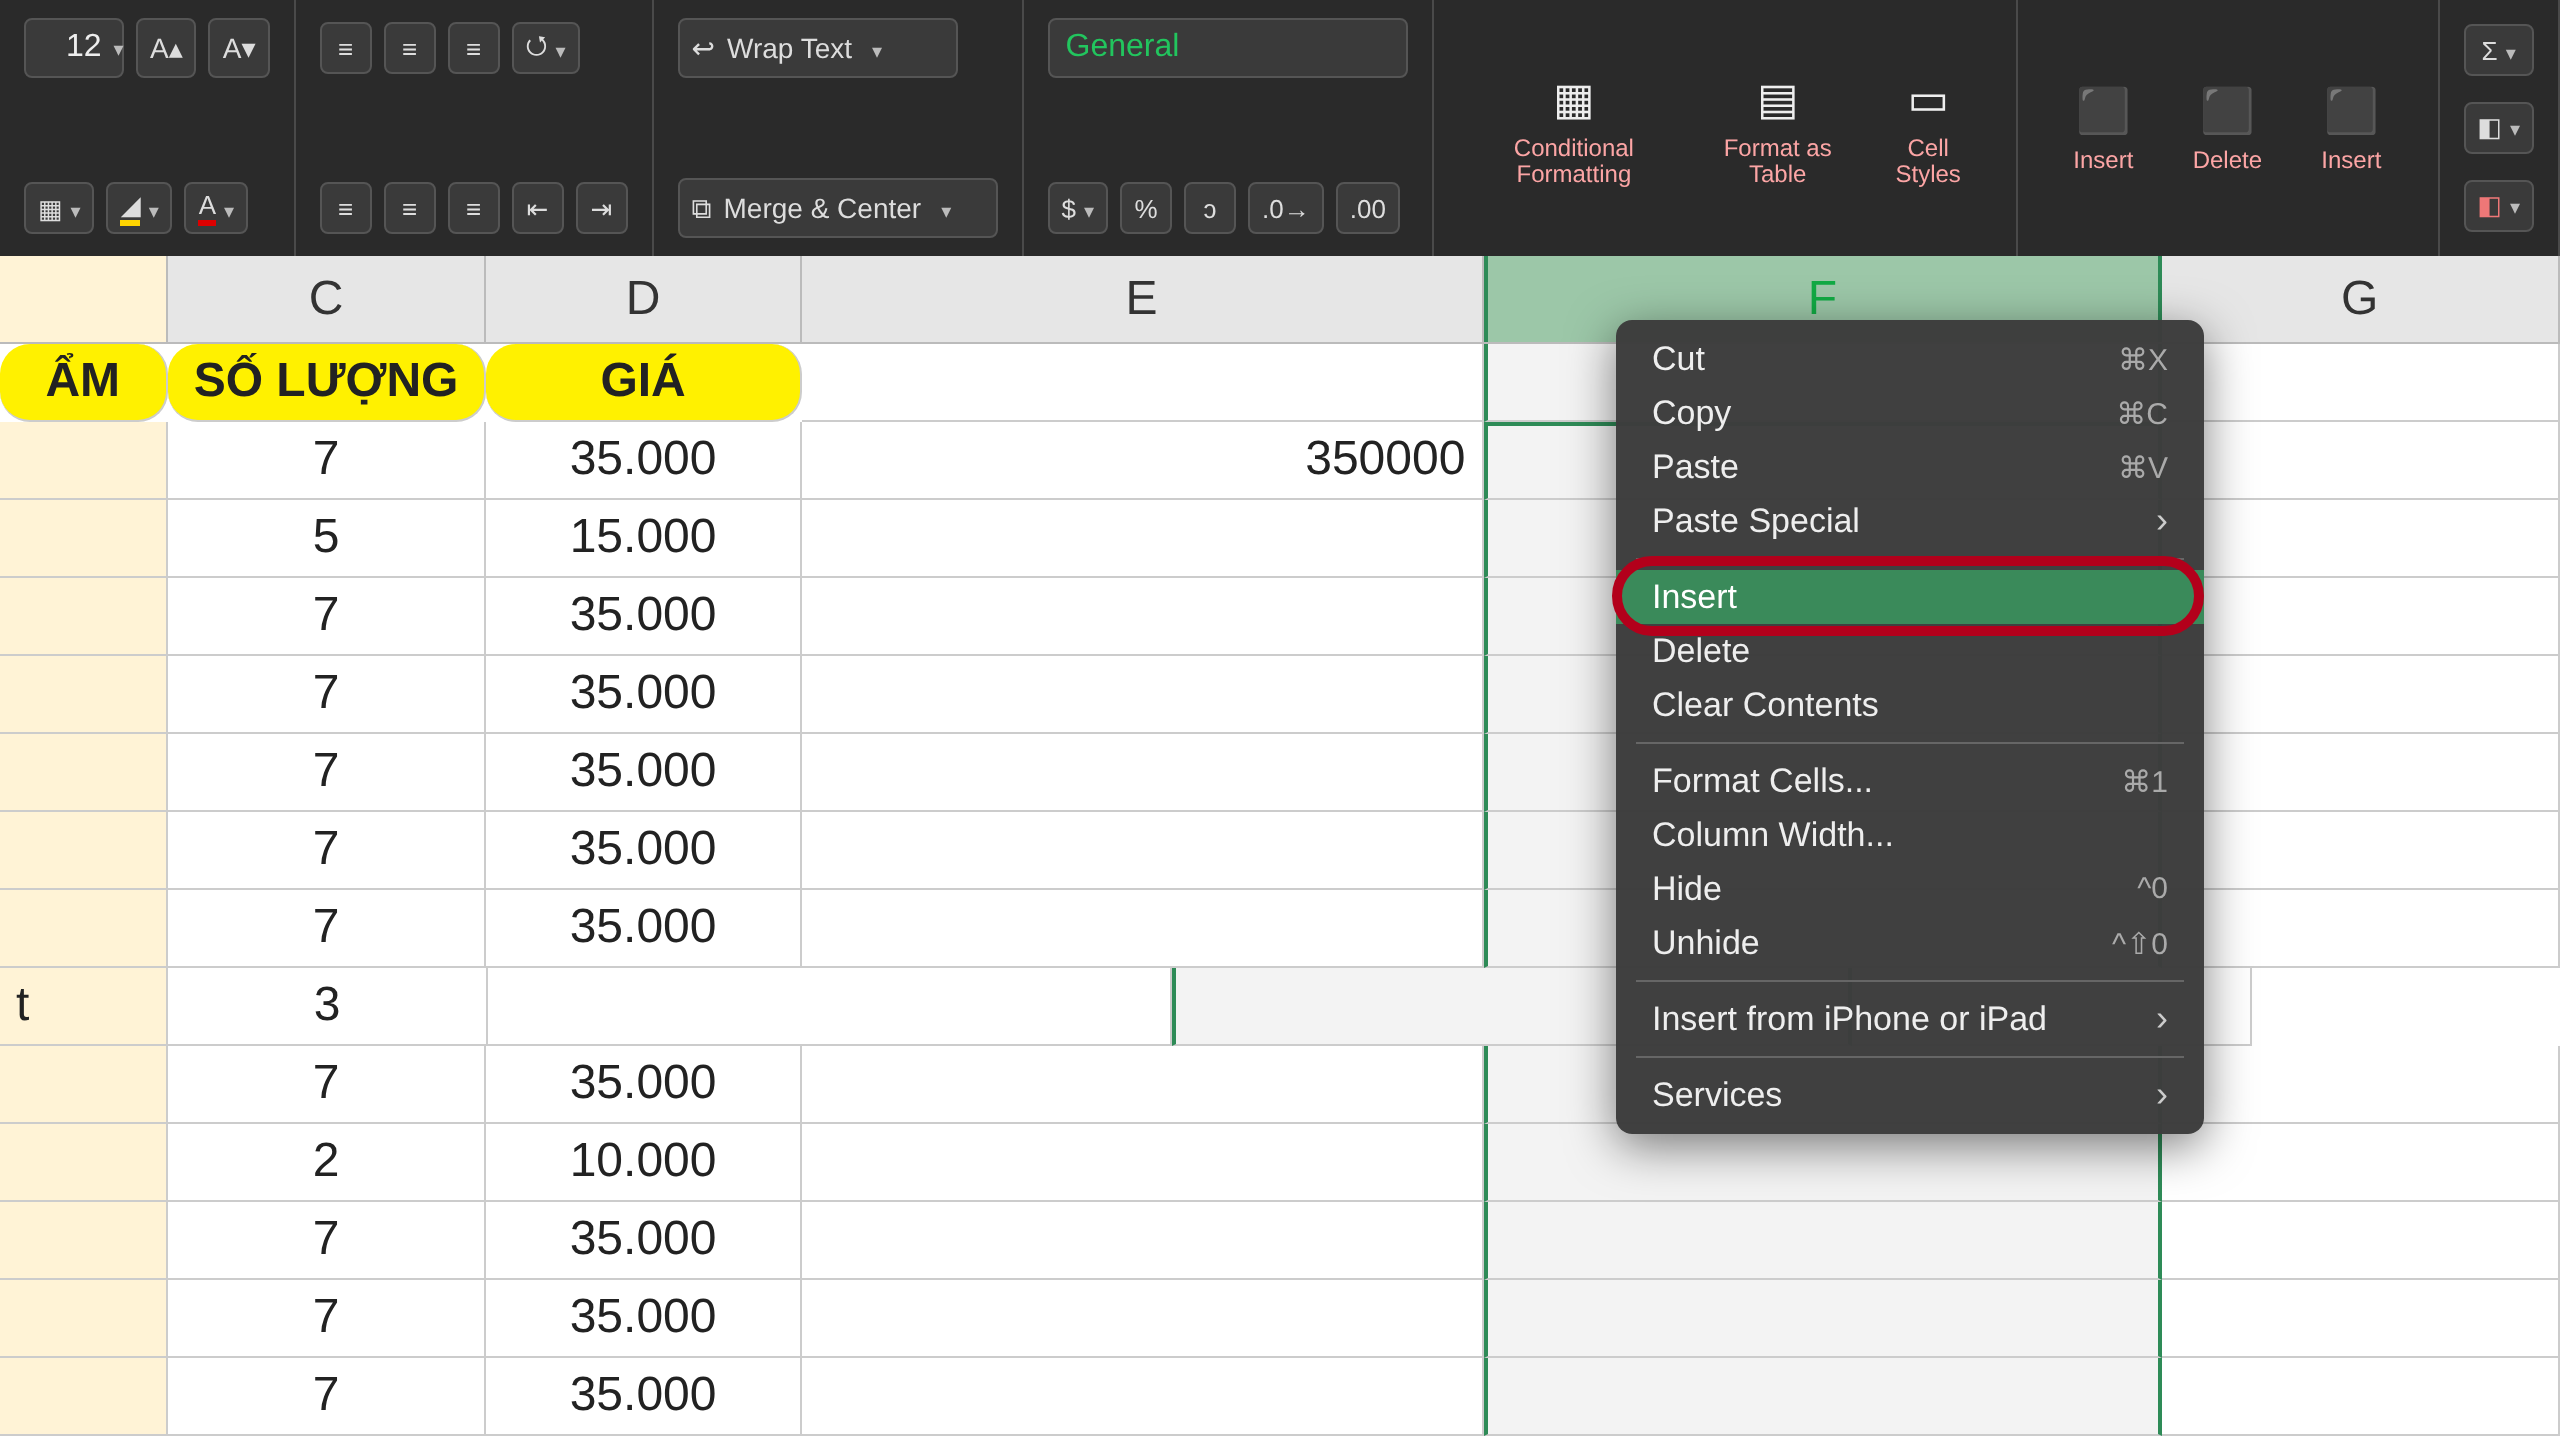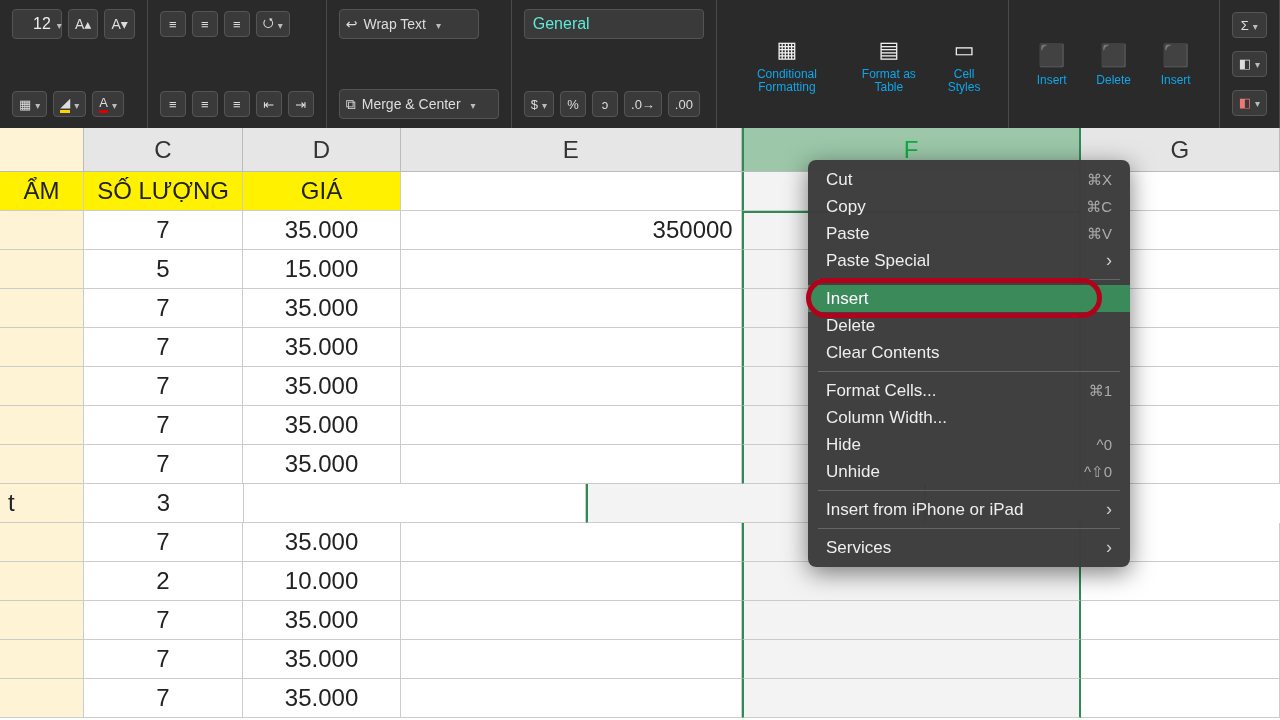--- a/index.html
+++ b/index.html
@@ -7,51 +7,51 @@
 
   
   .ribbon { background: #2a2a2a; color: #eee; height: 128px; width: 100%; display: flex; align-items: stretch; user-select: none; }
   .ribbon-group { padding: 6px 12px; border-right: 1px solid #4a4a4a; display: flex; flex-direction: column; justify-content: space-between; }
   .ribbon-row { display: flex; align-items: center; gap: 6px; height: 36px; }
   .rbtn { background: #3a3a3a; border: 1px solid #555; border-radius: 4px; height: 30px; min-width: 30px; display: flex; align-items: center; justify-content: center; color: #ddd; font-size: 14px; padding: 0 6px; }
   .rbtn.small { height: 26px; min-width: 26px; font-size: 13px; }
   .rbtn .caret::after { content: "▾"; font-size: 10px; margin-left: 4px; color: #bbb; }
   .font-size-box { background: #3a3a3a; border: 1px solid #555; border-radius: 4px; height: 30px; width: 50px; display: flex; align-items: center; padding: 0 20px; color: #eee; }
   .font-size-box span.caret::after { content: "▾"; font-size: 10px; margin-left: 6px; color: #bbb; }
-  .number-format { background: #3a3a3a; border: 1px solid #555; border-radius: 4px; height: 30px; width: 180px; display: flex; align-items: center; justify-content: space-between; padding: 0 8px; color: #5eead4; }
+  .number-format { background: #3a3a3a; border: 1px solid #555; border-radius: 4px; height: 30px; width: 180px; display: flex; align-items: center; justify-content: space-between; padding: 0 8px; color: #22c55e; }
   .ribbon-big { display: flex; flex-direction: column; align-items: center; justify-content: center; padding: 4px 8px; gap: 2px; min-width: 62px; }
   .ribbon-big .big-icon { width: 32px; height: 32px; display: flex; align-items: center; justify-content: center; font-size: 22px; }
-  .ribbon-big .big-label { font-size: 12px; line-height: 1.1; text-align: center; color: #0ea5e9; }
+  .ribbon-big .big-label { font-size: 12px; line-height: 1.1; text-align: center; color: #fca5a5; }
   .under-red { border-bottom: 3px solid #d00; }
   .under-yellow { border-bottom: 3px solid #ffd400; }
 
   
   .sheet { position: absolute; top: 128px; left: 0; right: 0; bottom: 0; background: #fff; }
   .colheads { display: flex; height: 44px; border-bottom: 1px solid #bbb; }
   .colhead { border-right: 1px solid #bbb; display: flex; align-items: center; justify-content: center; font-size: 24px; color: #333; background: #e6e6e6; }
   .colhead.sel { background: #9cc7a8; color: #1a4; font-weight: 500; }
   .row { display: flex; height: 39px; }
   .cell { border-right: 1px solid #ccc; border-bottom: 1px solid #ccc; display: flex; align-items: center; font-size: 24px; color: #222; padding: 0 8px; }
   .cell.center { justify-content: center; }
   .cell.right { justify-content: flex-end; }
-  .hdr { background: #fff100; font-weight: 400; justify-content: center; }
+  .hdr { background: #fff100; font-weight: 700; justify-content: center; border-radius: 15px; }
   .colB { width: 84px; background: #fff3d6; }
   .colC { width: 160px; }
   .colD { width: 158px; }
   .colE { width: 342px; }
   .colF { width: 340px; }
   .colG { width: 200px; }
   .row .colF { border-left: 2px solid #2e8b57; border-right: 2px solid #2e8b57; background: #f3f3f3; }
   .colF.colhead { border-left: 2px solid #2e8b57; border-right: 2px solid #2e8b57; }
   .row:first-of-type .colF { border-top: 2px solid #2e8b57; }
   .row .colB.hdr { background:#fff100; }
   .row .colB { font-style: normal; }
 
   
-  .ctx { position: absolute; top: 160px; left: 808px; width: 322px; background: rgba(60,60,60,0.98); border-radius: 8px; box-shadow: 0 6px 24px rgba(0,0,0,.5); padding: 6px 0; color: #eee; font-size: 17px; }
+  .ctx { position: absolute; top: 160px; left: 808px; width: 294px; background: rgba(60,60,60,0.98); border-radius: 8px; box-shadow: 0 6px 24px rgba(0,0,0,.5); padding: 6px 0; color: #eee; font-size: 17px; }
   .ctx-item { height: 27px; display: flex; align-items: center; justify-content: space-between; padding: 0 18px; }
   .ctx-item .sc { color: #aaa; font-size: 15px; }
   .ctx-item .sub::after { content: "›"; color: #ccc; font-size: 18px; }
   .ctx-sep { height: 1px; background: #666; margin: 5px 10px; }
   .ctx-item.hl { background: #3a8a5a; color: #fff; }
   .ring { position: absolute; top: 278px; left: 806px; width: 296px; height: 40px; border: 5px solid #b3001b; border-radius: 22px; pointer-events: none; }
 </style>
 </head>
 <body>
 

